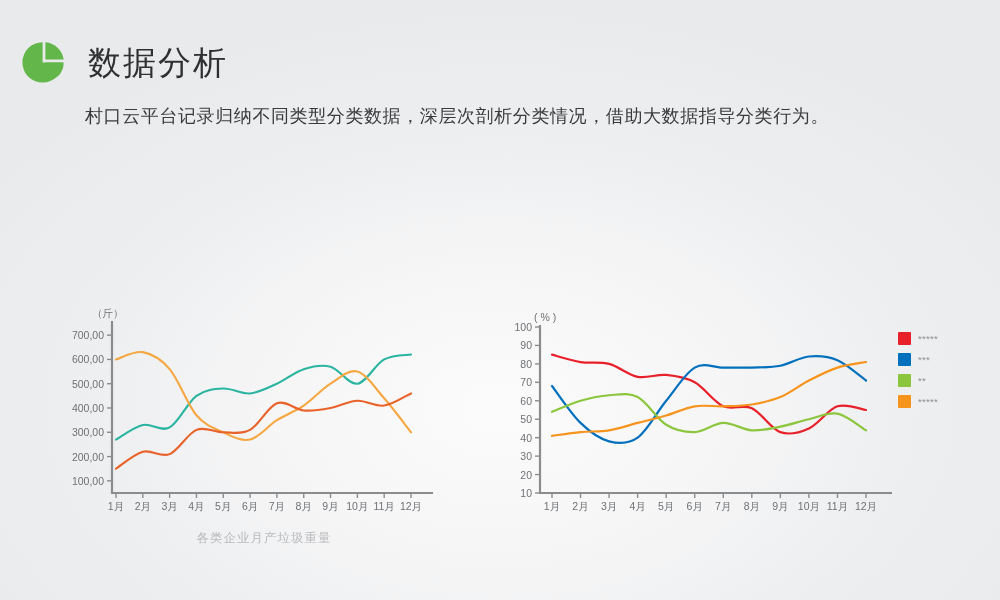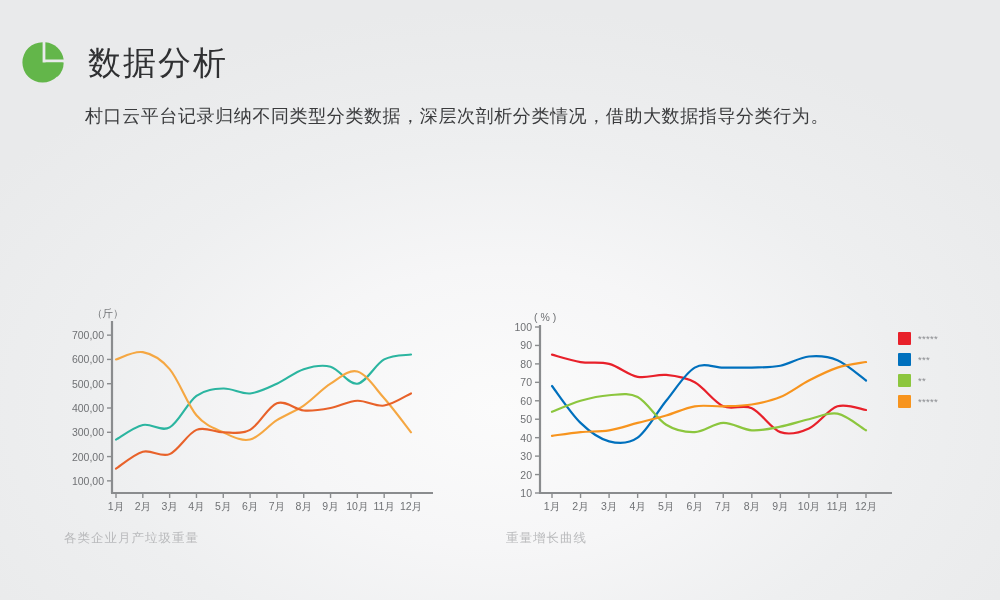--- a/index.html
+++ b/index.html
@@ -62,20 +62,21 @@
     position: absolute;
   }
   #chart-left  { left: 50px;  top: 305px; width: 400px; height: 245px; }
   #chart-right { left: 498px; top: 305px; width: 420px; height: 245px; }
 
   .chart-svg { display: block; }
 
   .chart-caption {
     position: absolute;
     width: 100%;
+    text-align: center;
     font-size: 12.5px;
     color: #b9babc;
     letter-spacing: 1px;
   }
   #chart-left .chart-caption  { top: 225px; left: 14px; }
   #chart-right .chart-caption { top: 225px; left: 8px; }
 
   
   .legend {
     position: absolute;
@@ -220,21 +221,20 @@
         <text x="310.90909090909093" y="205" fill="#6f7174" text-anchor="middle" font-size="10.5" font-family="&quot;Liberation Sans&quot;,&quot;DejaVu Sans&quot;,sans-serif">10月</text>
         <line x1="339.4545454545455" y1="188" x2="339.4545454545455" y2="193" stroke="#8a8c8e" stroke-width="1.4"></line>
         <text x="339.4545454545455" y="205" fill="#6f7174" text-anchor="middle" font-size="10.5" font-family="&quot;Liberation Sans&quot;,&quot;DejaVu Sans&quot;,sans-serif">11月</text>
         <line x1="368" y1="188" x2="368" y2="193" stroke="#8a8c8e" stroke-width="1.4"></line>
         <text x="368" y="205" fill="#6f7174" text-anchor="middle" font-size="10.5" font-family="&quot;Liberation Sans&quot;,&quot;DejaVu Sans&quot;,sans-serif">12月</text>
         <path d="M54.00,49.67 C58.76,50.90 73.03,55.51 82.55,57.04 C92.06,58.58 101.58,56.43 111.09,58.89 C120.61,61.35 130.12,69.96 139.64,71.80 C149.15,73.64 158.67,69.03 168.18,69.96 C177.70,70.88 187.21,72.11 196.73,77.33 C206.24,82.56 215.76,97.01 225.27,101.31 C234.79,105.61 244.30,98.85 253.82,103.16 C263.33,107.46 272.85,123.75 282.36,127.13 C291.88,130.51 301.39,127.75 310.91,123.44 C320.42,119.14 329.94,104.39 339.45,101.31 C348.97,98.24 363.24,104.39 368.00,105.00" fill="none" stroke="#e8202a" stroke-width="2.2" stroke-linecap="round" stroke-linejoin="round"></path>
         <path d="M54.00,81.02 C58.76,87.17 73.03,108.69 82.55,117.91 C92.06,127.13 101.58,133.90 111.09,136.36 C120.61,138.81 130.12,139.43 139.64,132.67 C149.15,125.90 158.67,107.46 168.18,95.78 C177.70,84.10 187.21,68.11 196.73,62.58 C206.24,57.04 215.76,62.58 225.27,62.58 C234.79,62.58 244.30,62.89 253.82,62.58 C263.33,62.27 272.85,62.58 282.36,60.73 C291.88,58.89 301.39,52.43 310.91,51.51 C320.42,50.59 329.94,51.20 339.45,55.20 C348.97,59.20 363.24,72.11 368.00,75.49" fill="none" stroke="#0070bd" stroke-width="2.2" stroke-linecap="round" stroke-linejoin="round"></path>
         <path d="M54.00,106.84 C58.76,105.00 73.03,98.54 82.55,95.78 C92.06,93.01 101.58,90.86 111.09,90.24 C120.61,89.63 130.12,87.17 139.64,92.09 C149.15,97.01 158.67,113.91 168.18,119.76 C177.70,125.60 187.21,127.44 196.73,127.13 C206.24,126.83 215.76,118.22 225.27,117.91 C234.79,117.60 244.30,124.67 253.82,125.29 C263.33,125.90 272.85,123.44 282.36,121.60 C291.88,119.76 301.39,116.37 310.91,114.22 C320.42,112.07 329.94,106.84 339.45,108.69 C348.97,110.53 363.24,122.52 368.00,125.29" fill="none" stroke="#8cc63e" stroke-width="2.2" stroke-linecap="round" stroke-linejoin="round"></path>
         <path d="M54.00,130.82 C58.76,130.21 73.03,128.06 82.55,127.13 C92.06,126.21 101.58,126.83 111.09,125.29 C120.61,123.75 130.12,120.37 139.64,117.91 C149.15,115.45 158.67,113.30 168.18,110.53 C177.70,107.77 187.21,102.85 196.73,101.31 C206.24,99.77 215.76,101.62 225.27,101.31 C234.79,101.00 244.30,101.00 253.82,99.47 C263.33,97.93 272.85,96.09 282.36,92.09 C291.88,88.09 301.39,80.41 310.91,75.49 C320.42,70.57 329.94,65.65 339.45,62.58 C348.97,59.50 363.24,57.97 368.00,57.04" fill="none" stroke="#f7941e" stroke-width="2.2" stroke-linecap="round" stroke-linejoin="round"></path>
       </svg>
-    <div class="chart-caption">重量增长曲线</div>
   </div>
 
   <div class="legend" id="legend">
       <div class="legend-item">
         <span class="legend-swatch" style="background: rgb(232, 32, 42);"></span>
         <span class="legend-label">*****</span>
       </div>
       <div class="legend-item">
         <span class="legend-swatch" style="background: rgb(0, 112, 189);"></span>
         <span class="legend-label">***</span>

